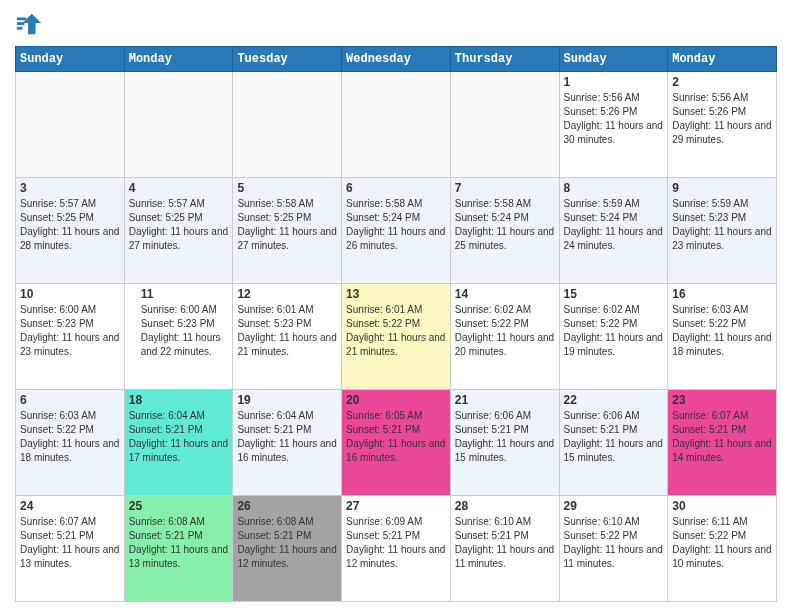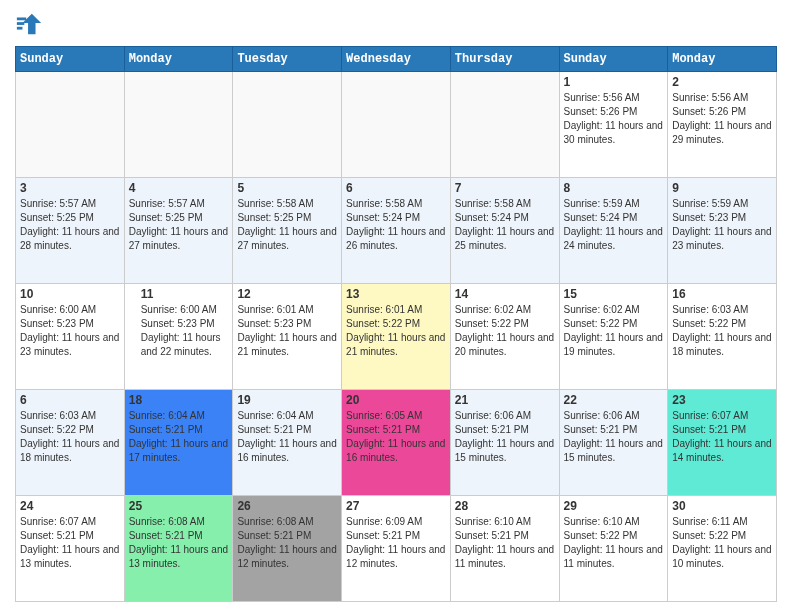--- a/index.html
+++ b/index.html
@@ -209,41 +209,41 @@
           <td style="background: rgb(255, 255, 255);">
             <span class="day-number">16</span>
             <div class="day-info">Sunrise: 6:03 AM<br>Sunset: 5:22 PM<br>Daylight: 11 hours and 18 minutes.</div>
           </td>
         </tr>
         <tr>
           <td style="background: rgb(238, 244, 251);">
             <span class="day-number">6</span>
             <div class="day-info">Sunrise: 6:03 AM<br>Sunset: 5:22 PM<br>Daylight: 11 hours and 18 minutes.</div>
           </td>
-          <td style="background: #3b82f6;">
+          <td style="background: #5eead4;">
             <span class="day-number">18</span>
             <div class="day-info">Sunrise: 6:04 AM<br>Sunset: 5:21 PM<br>Daylight: 11 hours and 17 minutes.</div>
           </td>
           <td style="background: rgb(238, 244, 251);">
             <span class="day-number">19</span>
             <div class="day-info">Sunrise: 6:04 AM<br>Sunset: 5:21 PM<br>Daylight: 11 hours and 16 minutes.</div>
           </td>
           <td style="background: #ec4899;">
             <span class="day-number">20</span>
             <div class="day-info">Sunrise: 6:05 AM<br>Sunset: 5:21 PM<br>Daylight: 11 hours and 16 minutes.</div>
           </td>
           <td style="background: rgb(238, 244, 251);">
             <span class="day-number">21</span>
             <div class="day-info">Sunrise: 6:06 AM<br>Sunset: 5:21 PM<br>Daylight: 11 hours and 15 minutes.</div>
           </td>
           <td style="background: rgb(238, 244, 251);">
             <span class="day-number">22</span>
             <div class="day-info">Sunrise: 6:06 AM<br>Sunset: 5:21 PM<br>Daylight: 11 hours and 15 minutes.</div>
           </td>
-          <td style="background: #5eead4;">
+          <td style="background: #ec4899;">
             <span class="day-number">23</span>
             <div class="day-info">Sunrise: 6:07 AM<br>Sunset: 5:21 PM<br>Daylight: 11 hours and 14 minutes.</div>
           </td>
         </tr>
         <tr>
           <td style="background: rgb(255, 255, 255);">
             <span class="day-number">24</span>
             <div class="day-info">Sunrise: 6:07 AM<br>Sunset: 5:21 PM<br>Daylight: 11 hours and 13 minutes.</div>
           </td>
           <td style="background: #86efac;">

